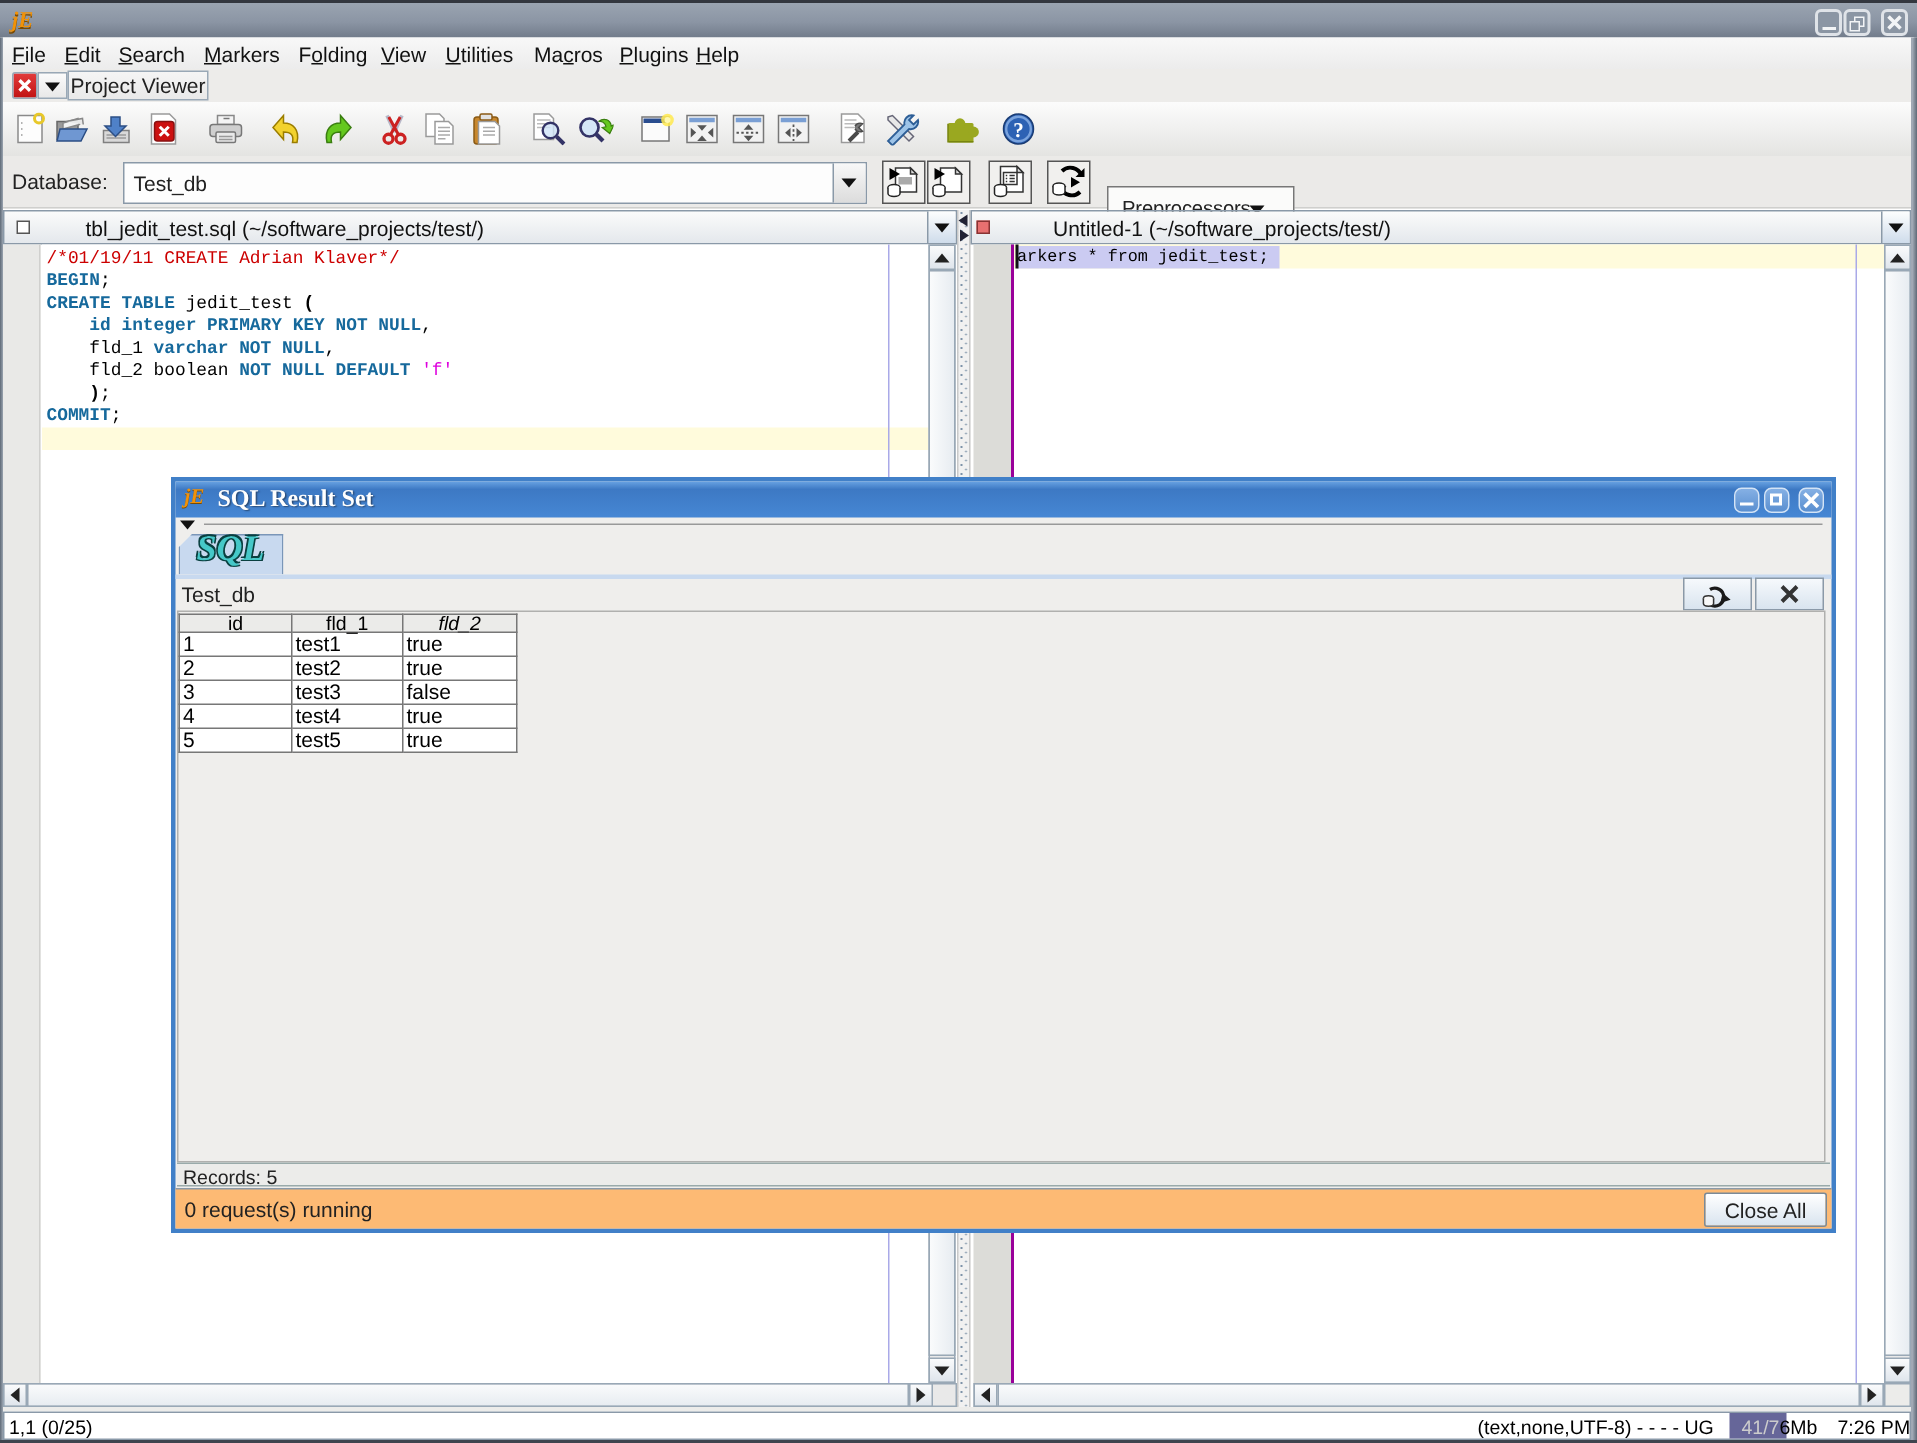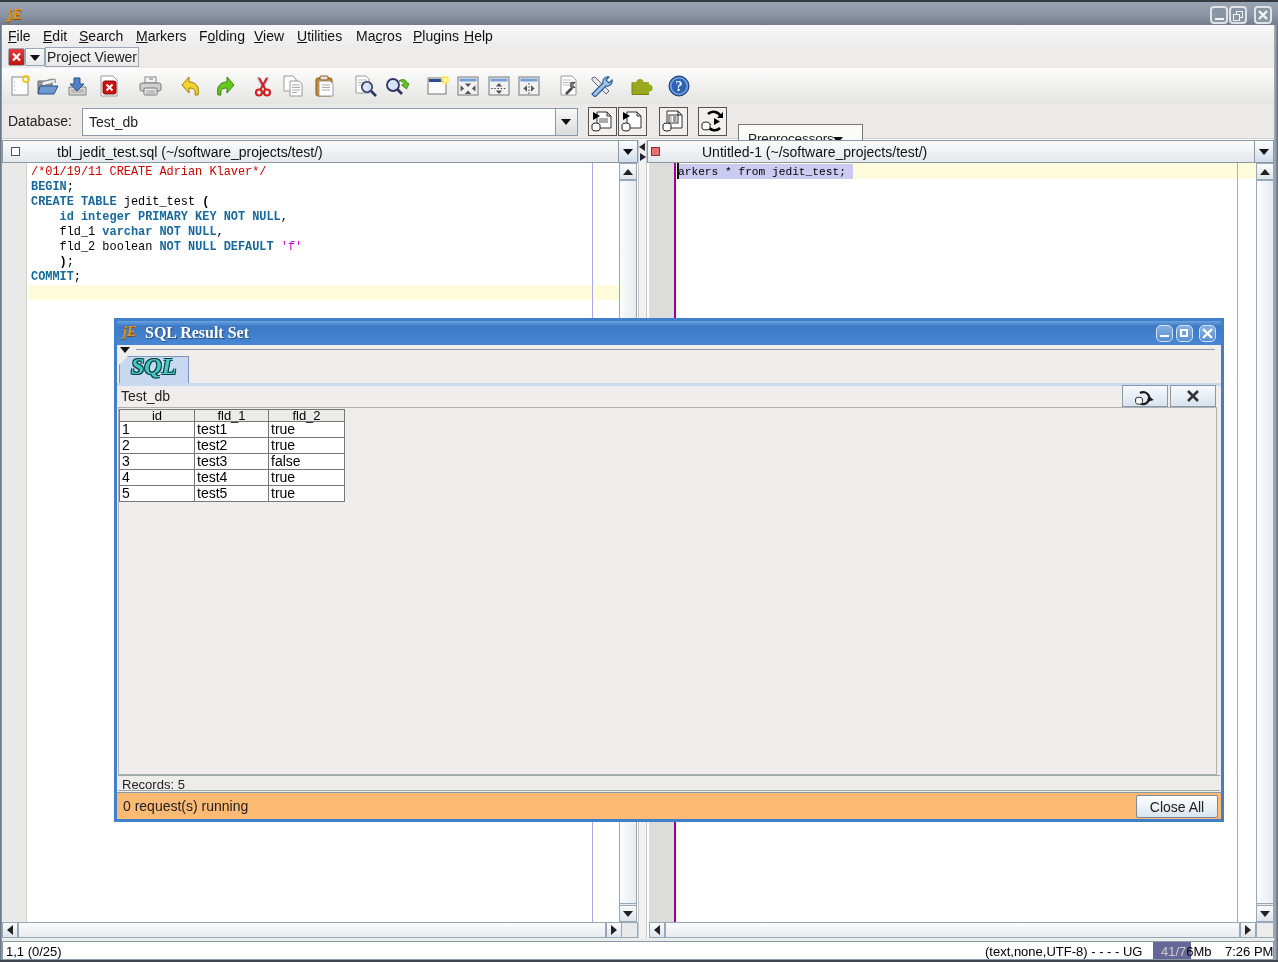--- a/index.html
+++ b/index.html
@@ -415,21 +415,21 @@
         <path d="M17 5 L27 15 M27 5 L17 15" stroke="#333" stroke-width="2.6"></path>
       </svg>
   </div>
 
   <div style="position:absolute;left:1px;top:86px;width:1099px;height:368px;border:1px solid #b0b0ae;background:#efeeec;"></div>
   <table id="rs">
     <tbody>
         <tr>
           <th style="width:75px;">id</th>
           <th style="width:74px;">fld_1</th>
-          <th style="width:76px;">fld_2</th>
+          <th style="width:76px;font-style:italic;">fld_2</th>
         </tr>
     <tr>
           <td>1</td>
           <td>test1</td>
           <td>true</td>
         </tr>
     <tr>
           <td>2</td>
           <td>test2</td>
           <td>true</td>

